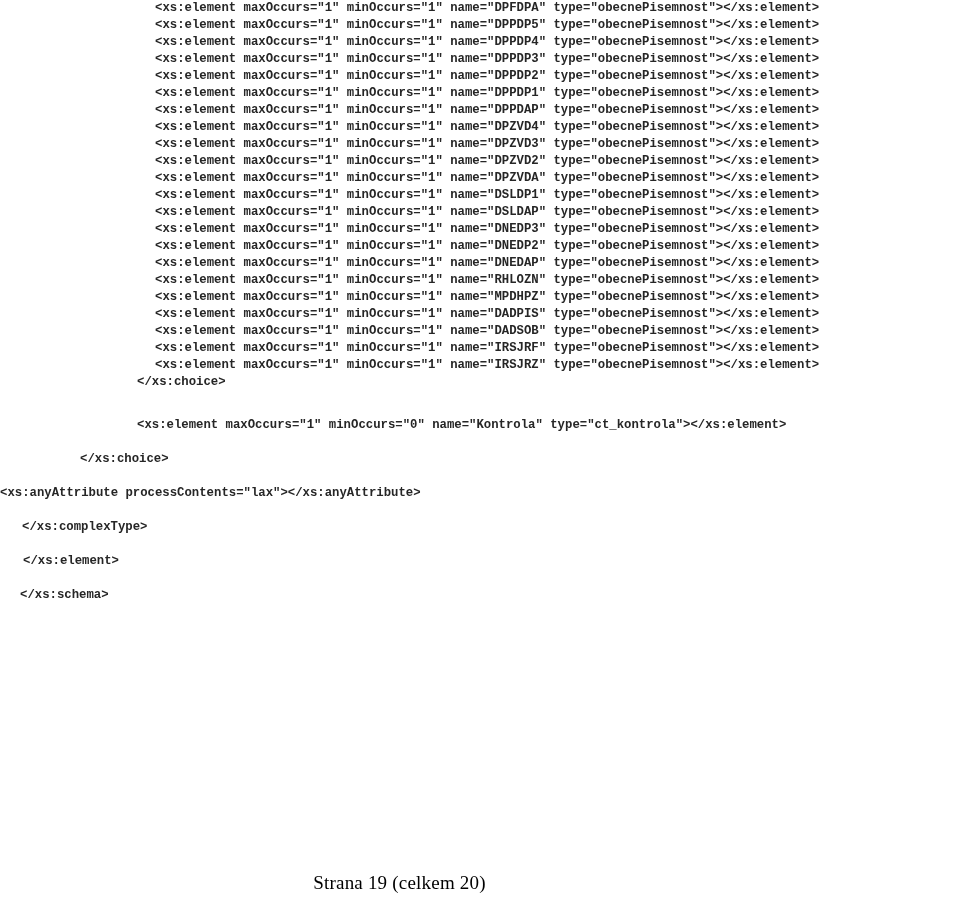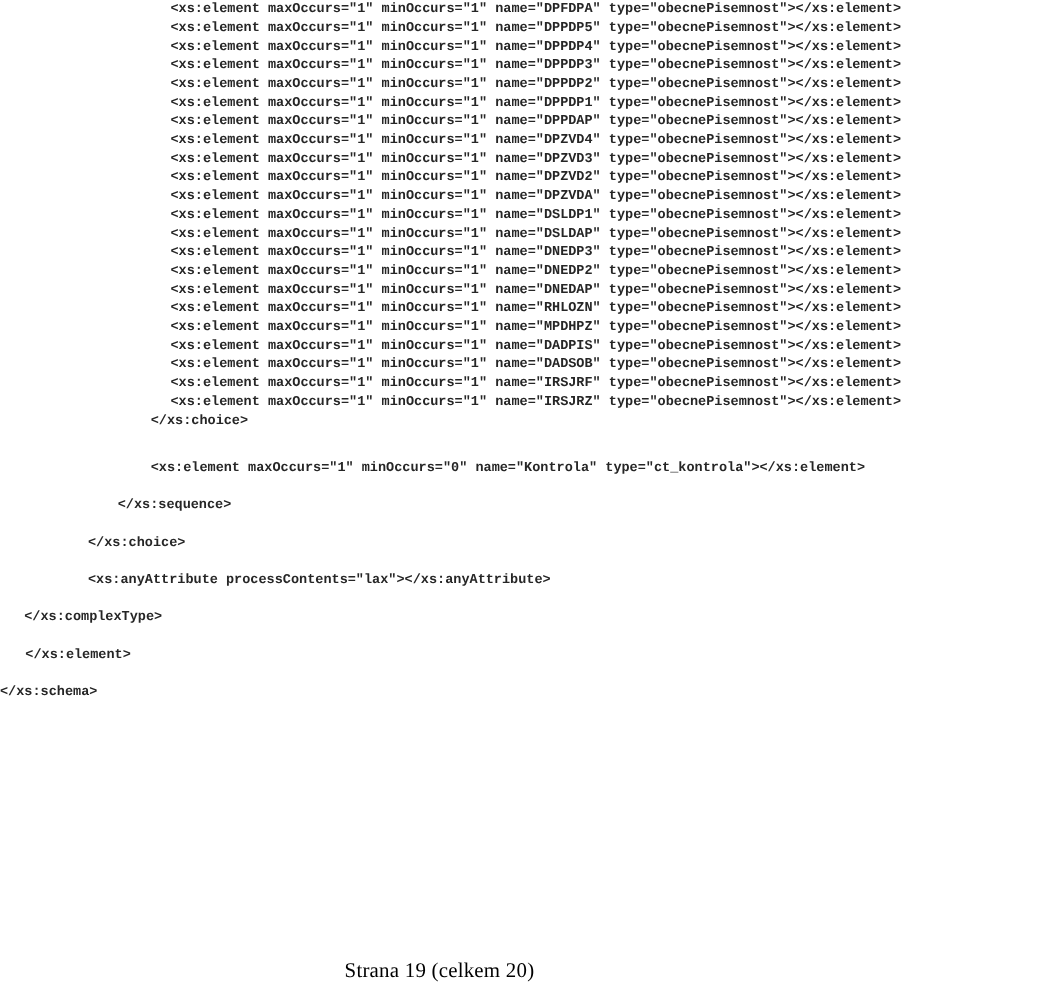--- a/index.html
+++ b/index.html
@@ -55,24 +55,24 @@
   .loose {
     line-height: 34px;
     height: 34px;
   }
 
   
   .ind-choice-inner { padding-left: 137px; }
   .ind-kontrola     { padding-left: 137px; }
   .ind-sequence     { padding-left: 107px; }
   .ind-choice-outer { padding-left: 80px;  }
-  .ind-anyattr      { padding-left: 80px;  }
+  .ind-anyattr      {  }
   .ind-complextype  { padding-left: 22px;  }
   .ind-element      { padding-left: 23px;  }
-  .ind-schema       { padding-left: 0px;   }
+  .ind-schema       { padding-left: 0px; margin-left: 20px;   }
 
   
   .page-footer {
     position: absolute;
     left: 0;
     top: 872px;
     width: 799px;
     text-align: center;
     font-family: "Liberation Serif", "DejaVu Serif", serif;
     font-size: 19px;
@@ -107,21 +107,20 @@
     <div class="code-line dense">&lt;xs:element maxOccurs="1" minOccurs="1" name="MPDHPZ" type="obecnePisemnost"&gt;&lt;/xs:element&gt;</div>
     <div class="code-line dense">&lt;xs:element maxOccurs="1" minOccurs="1" name="DADPIS" type="obecnePisemnost"&gt;&lt;/xs:element&gt;</div>
     <div class="code-line dense">&lt;xs:element maxOccurs="1" minOccurs="1" name="DADSOB" type="obecnePisemnost"&gt;&lt;/xs:element&gt;</div>
     <div class="code-line dense">&lt;xs:element maxOccurs="1" minOccurs="1" name="IRSJRF" type="obecnePisemnost"&gt;&lt;/xs:element&gt;</div>
     <div class="code-line dense">&lt;xs:element maxOccurs="1" minOccurs="1" name="IRSJRZ" type="obecnePisemnost"&gt;&lt;/xs:element&gt;</div>
 
     <div class="code-line ind-choice-inner">&lt;/xs:choice&gt;</div>
 
     <div class="code-line loose ind-kontrola" style="margin-top:17px;">&lt;xs:element maxOccurs="1" minOccurs="0" name="Kontrola" type="ct_kontrola"&gt;&lt;/xs:element&gt;</div>
 
-    <div class="code-line loose ind-sequence">&lt;/xs:sequence&gt;</div>
 
     <div class="code-line loose ind-choice-outer">&lt;/xs:choice&gt;</div>
 
     <div class="code-line loose ind-anyattr">&lt;xs:anyAttribute processContents="lax"&gt;&lt;/xs:anyAttribute&gt;</div>
 
     <div class="code-line loose ind-complextype">&lt;/xs:complexType&gt;</div>
 
     <div class="code-line loose ind-element">&lt;/xs:element&gt;</div>
 
     <div class="code-line loose ind-schema">&lt;/xs:schema&gt;</div>

